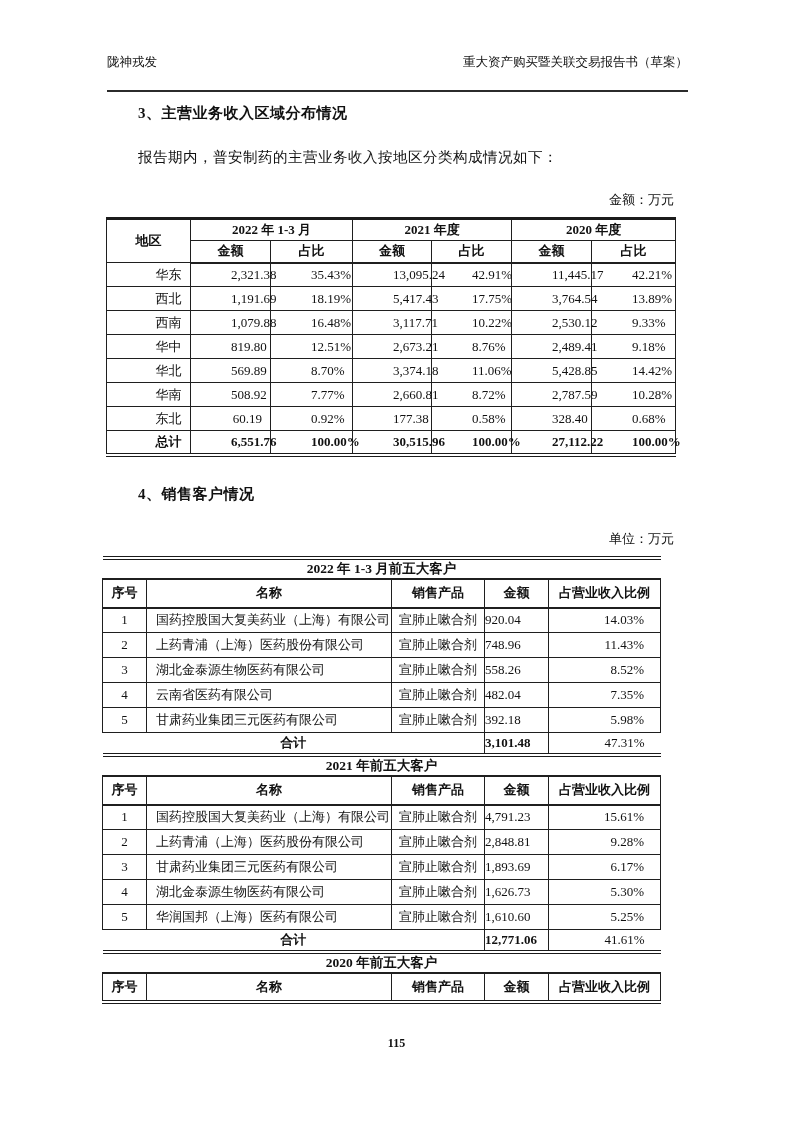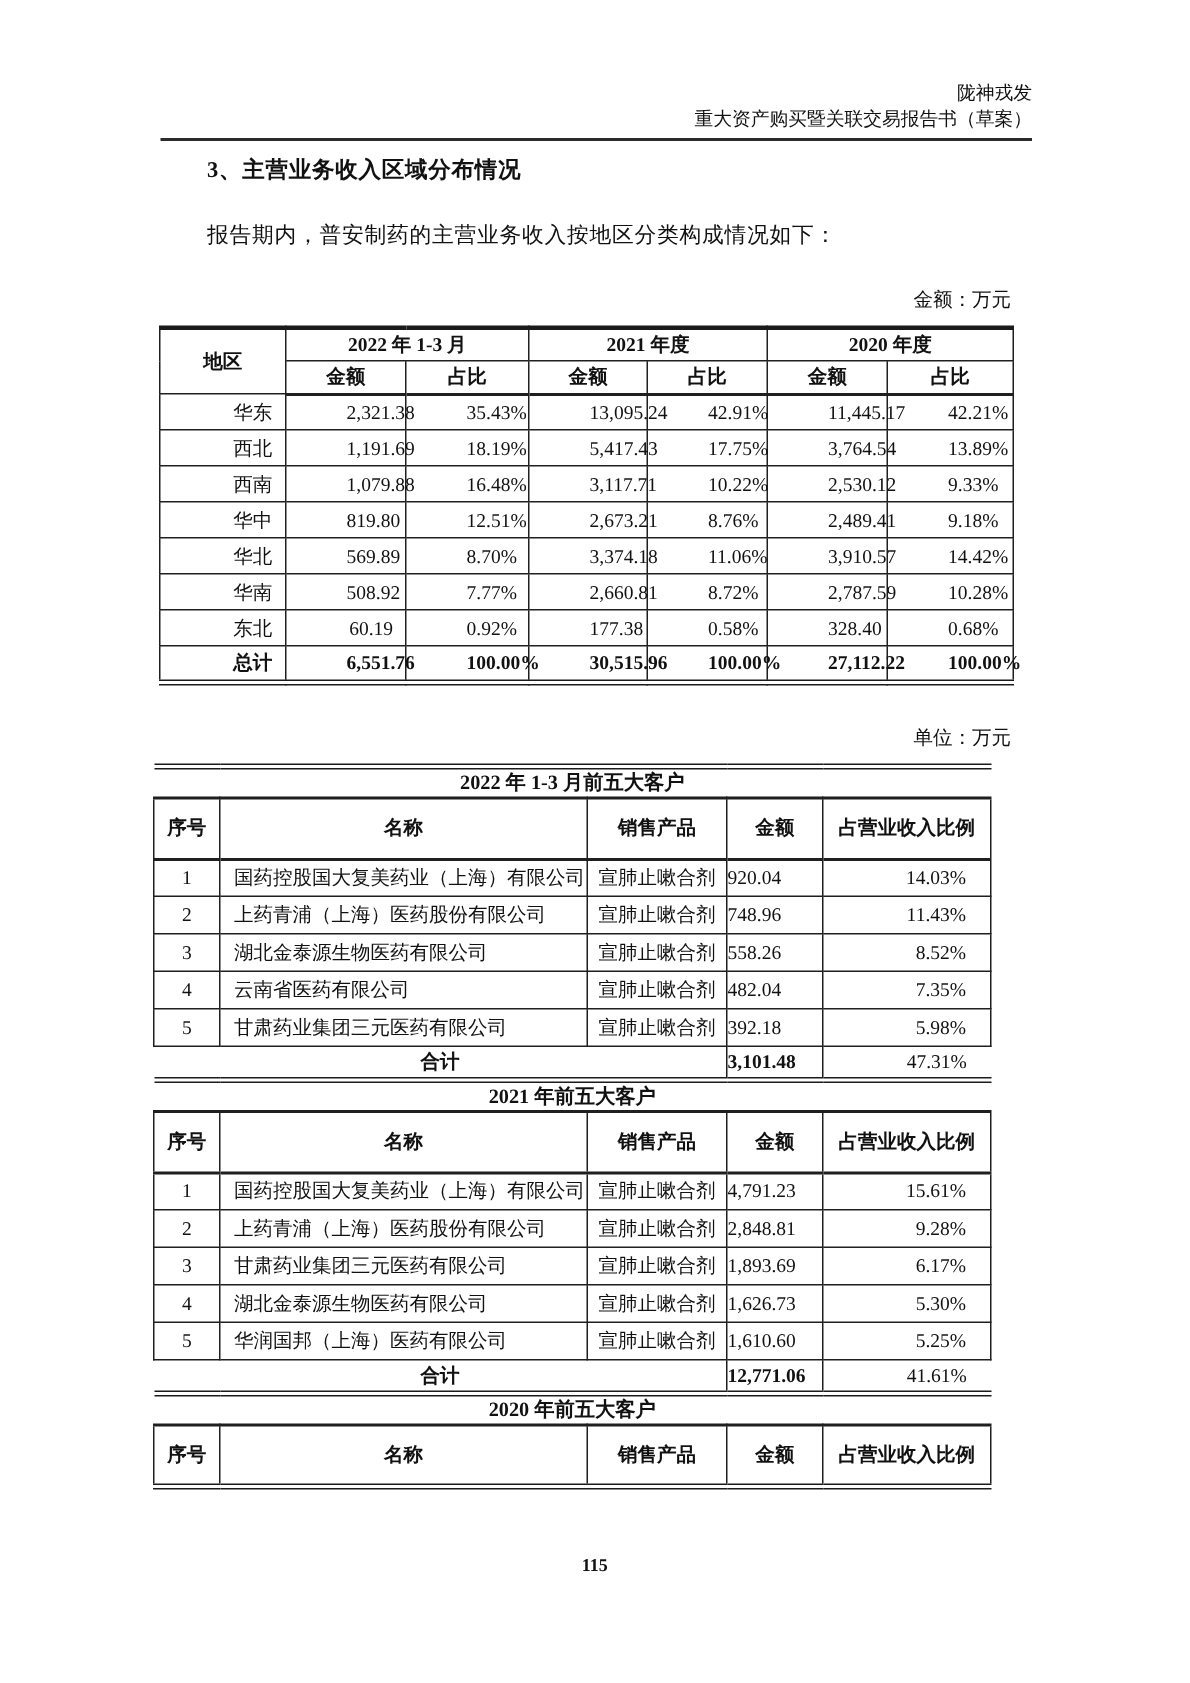--- a/index.html
+++ b/index.html
@@ -6,21 +6,21 @@
   html,body { background:#ffffff; }
   .page {
     position:relative; width:793px; height:1122px; background:#fff;
     color:#111; font-family:"Liberation Serif","DejaVu Serif",serif;
     overflow:hidden;
   }
   
   .doc-header {
     position:absolute; left:107px; top:54px; width:581px;
     display:flex; justify-content:space-between; align-items:flex-end;
-    font-size:12.5px; padding-bottom:4px; border-bottom:2px solid #2b2b2b;flex-direction:column;
+    font-size:12.5px; padding-bottom:19px; border-bottom:2px solid #2b2b2b;
   }
   
   .content { position:absolute; left:95px; top:80px; width:581px; }
   h3.sec { font-size:15px; font-weight:bold; margin:24px 0 0 43px; letter-spacing:0.5px; }
   h3.sec2 { margin-top:28px; }
   p.intro { font-size:14.5px; line-height:16px; margin:26px 0 0 43px; letter-spacing:0.5px; }
   .unit-note { font-size:13px; text-align:right; padding-right:2px; margin-top:26px; margin-bottom:8px; }
 
   .tbl-wrap1 { margin-left:11px; width:569px; }
   .tbl-wrap2 { margin-left:7px; width:558px; }
@@ -38,21 +38,21 @@
   .region-table td.pct { text-align:right; padding-right:14px; }
   .region-table .total-row td { font-weight:bold; }
 
   
   .cust-table th, .cust-table td { border:1px solid #1f1f1f; font-size:13px; }
   .cust-table tr.title-row td {
     border-left:none; border-right:none;
     border-top:4px double #1b1b1b; border-bottom:2px solid #1f1f1f;
     font-weight:bold; text-align:center; height:20px; font-size:13.5px;
   }
-  .cust-table tr.head-row th { font-weight:bold; text-align:center; height:41px; border-bottom:2px solid #1f1f1f; }
+  .cust-table tr.head-row th { font-weight:bold; text-align:center; height:29px; border-bottom:2px solid #1f1f1f; }
   .cust-table tr.data-row td { height:25px; }
   .cust-table td.seq { text-align:center; }
   .cust-table td.name { text-align:left; padding-left:9px; }
   .cust-table td.product { text-align:center; }
   .cust-table td.amt { text-align:left; padding-right:10px; }
   .cust-table td.pct { text-align:right; padding-right:16px; }
   .cust-table tr.total-row td { height:22px; border-bottom:4px double #1b1b1b; }
   .cust-table tr.total-row td.label { font-weight:bold; text-align:center; border-left:none; }
   .cust-table tr.total-row td.amt { font-weight:bold; }
   .cust-table tr.total-row td.pct { border-right:none; }
@@ -139,21 +139,21 @@
               <td class="pct">8.76%</td>
               <td class="amt">2,489.41</td>
               <td class="pct">9.18%</td>
             </tr>
             <tr>
               <td class="region">华北</td>
               <td class="amt">569.89</td>
               <td class="pct">8.70%</td>
               <td class="amt">3,374.18</td>
               <td class="pct">11.06%</td>
-              <td class="amt">3,910.57</td>
+              <td class="amt">5,428.85</td>
               <td class="pct">14.42%</td>
             </tr>
             <tr>
               <td class="region">华南</td>
               <td class="amt">508.92</td>
               <td class="pct">7.77%</td>
               <td class="amt">2,660.81</td>
               <td class="pct">8.72%</td>
               <td class="amt">2,787.59</td>
               <td class="pct">10.28%</td>
@@ -175,20 +175,21 @@
             <td class="pct">100.00%</td>
             <td class="amt">30,515.96</td>
             <td class="pct">100.00%</td>
             <td class="amt">27,112.22</td>
             <td class="pct">100.00%</td>
           </tr>
         </tbody>
       </table>
     </div>
 
+    <h3 class="sec sec2">4、销售客户情况</h3>
     <div class="unit-note">单位：万元</div>
 
     <div class="tbl-wrap2">
       <table class="cust-table" id="cust-table">
         <colgroup>
           <col style="width:44px">
             <col style="width:245px">
             <col style="width:93px">
           <col style="width:64px">
             <col style="width:112px">

